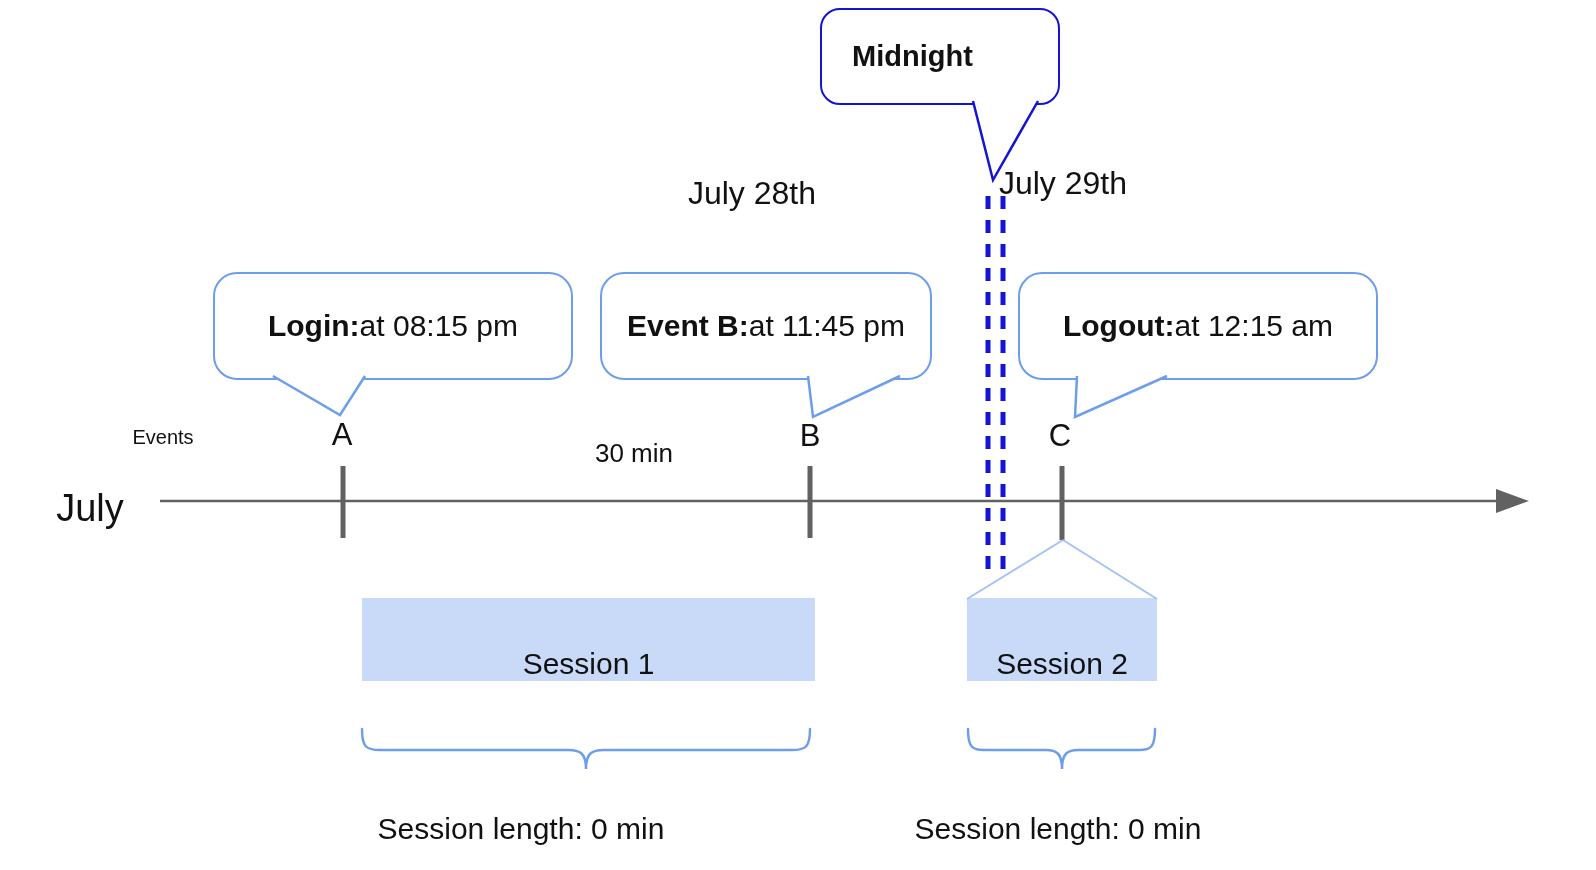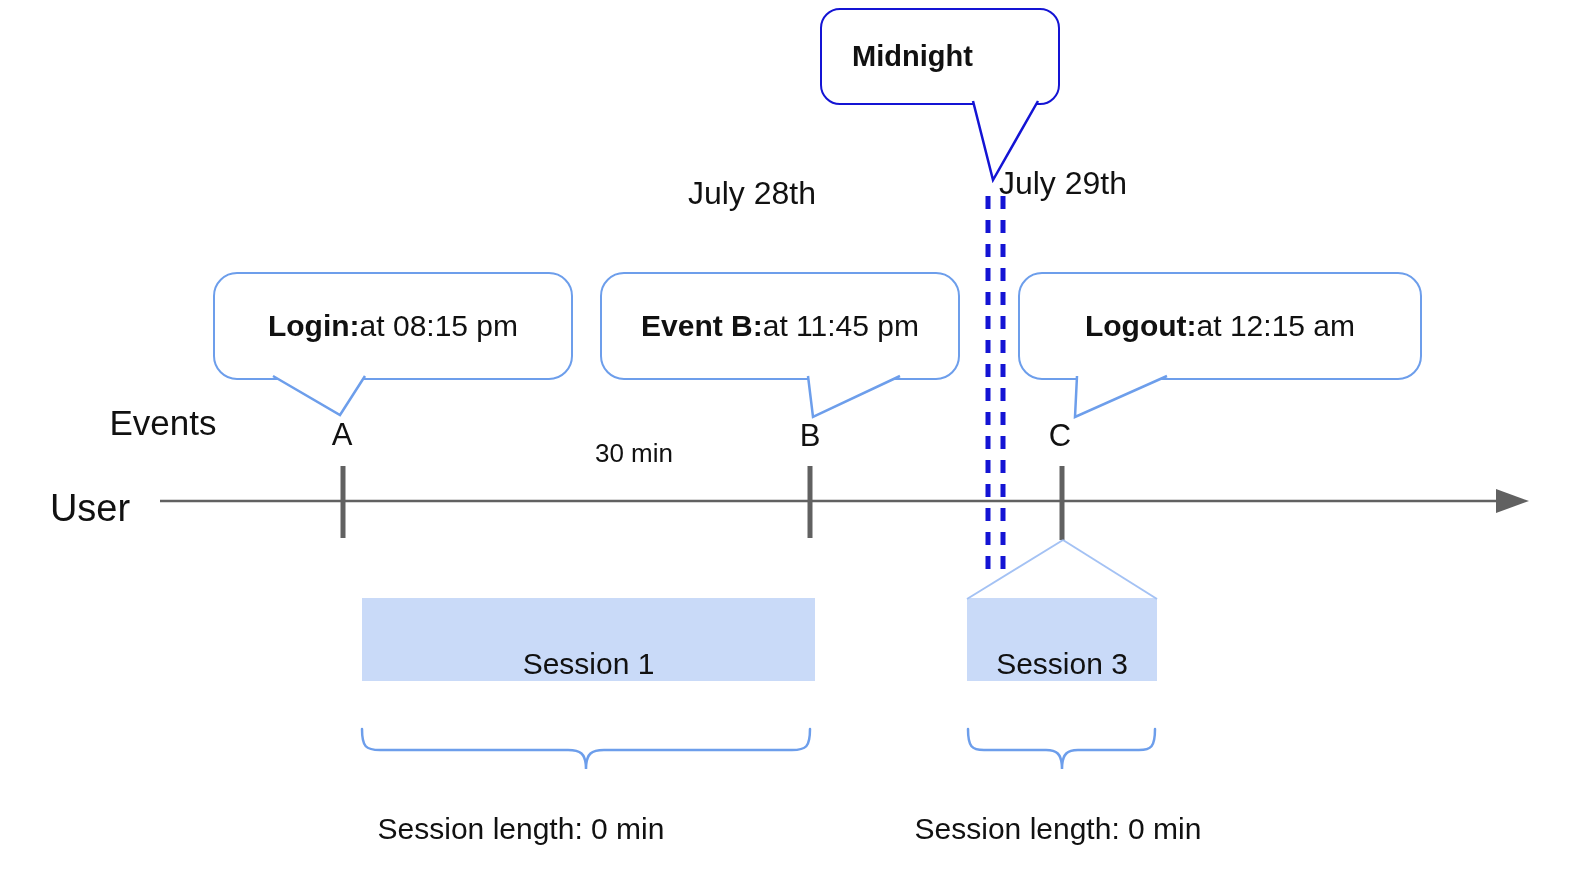--- a/index.html
+++ b/index.html
@@ -65,46 +65,46 @@
 
   <div class="bubble midnight" style="left:820px; top:8px; width:240px; height:97px;align-items:center;">
     <span>Midnight</span>
   </div>
 
   <div class="bubble" style="left:213px; top:272px; width:360px; height:108px;">
     <span class="bold">Login:</span>
       <span> at 08:15 pm</span>
   </div>
 
-  <div class="bubble" style="left:600px; top:272px; width:360px; height:108px;">
+  <div class="bubble" style="left:600px; top:272px; width:332px; height:108px;">
     <span class="bold">Event B:</span>
       <span> at 11:45 pm</span>
   </div>
 
-  <div class="bubble" style="left:1018px; top:272px; width:404px; height:108px;">
+  <div class="bubble" style="left:1018px; top:272px; width:360px; height:108px;">
     <span class="bold">Logout:</span>
       <span> at 12:15 am</span>
   </div>
 
   <div class="lbl" style="left:752px; top:183px; font-size:32px;margin-top:10px;">July 28th</div>
   <div class="lbl" style="left:1063px; top:183px; font-size:32px;">July 29th</div>
 
-  <div class="lbl" style="left:163px; top:423px; font-size:35px;">Events</div>
-  <div class="lbl" style="left:90px; top:508px; font-size:38px;">User</div>
+  <div class="lbl" style="left:163px; top:437px; font-size:20px;">Events</div>
+  <div class="lbl" style="left:90px; top:508px; font-size:38px;">July</div>
   <div class="lbl" style="left:586px; top:453px; font-size:26px;margin-left:48px;">30 min</div>
 
   <div class="lbl" style="left:342px; top:435px; font-size:31px;">A</div>
   <div class="lbl" style="left:810px; top:436px; font-size:31px;">B</div>
   <div class="lbl" style="left:1060px; top:436px; font-size:31px;">C</div>
 
   <div class="session-box" style="left:362px; top:598px; width:453px; height:83px;">
     <span>Session 1</span>
   </div>
   <div class="session-box" style="left:967px; top:598px; width:190px; height:83px;">
-    <span>Session 3</span>
+    <span>Session 2</span>
   </div>
 
   <div class="lbl" style="left:521px; top:829px; font-size:30px;">Session length: 0 min</div>
   <div class="lbl" style="left:1058px; top:829px; font-size:30px;">Session length: 0 min</div>
 
   <svg id="overlay" viewBox="0 0 1596 870" xmlns="http://www.w3.org/2000/svg">
 
     <line x1="160" y1="501" x2="1504" y2="501" stroke="#616161" stroke-width="2.5"></line>
     <polygon points="1496,489 1529,501 1496,513" fill="#616161"></polygon>
 

